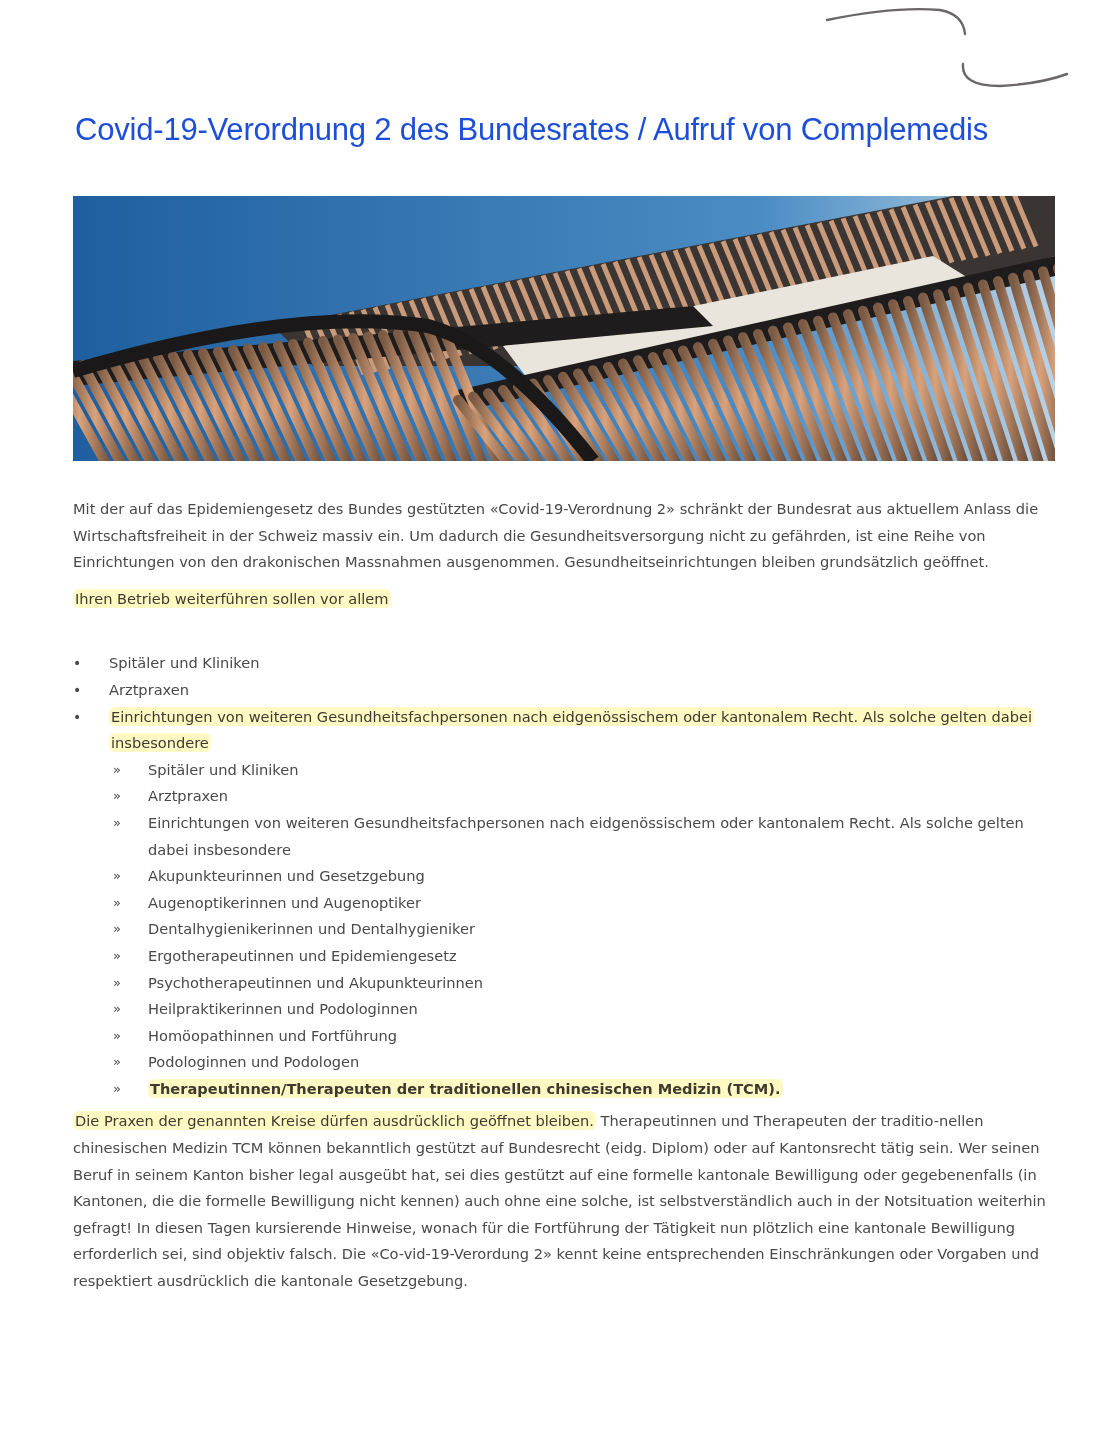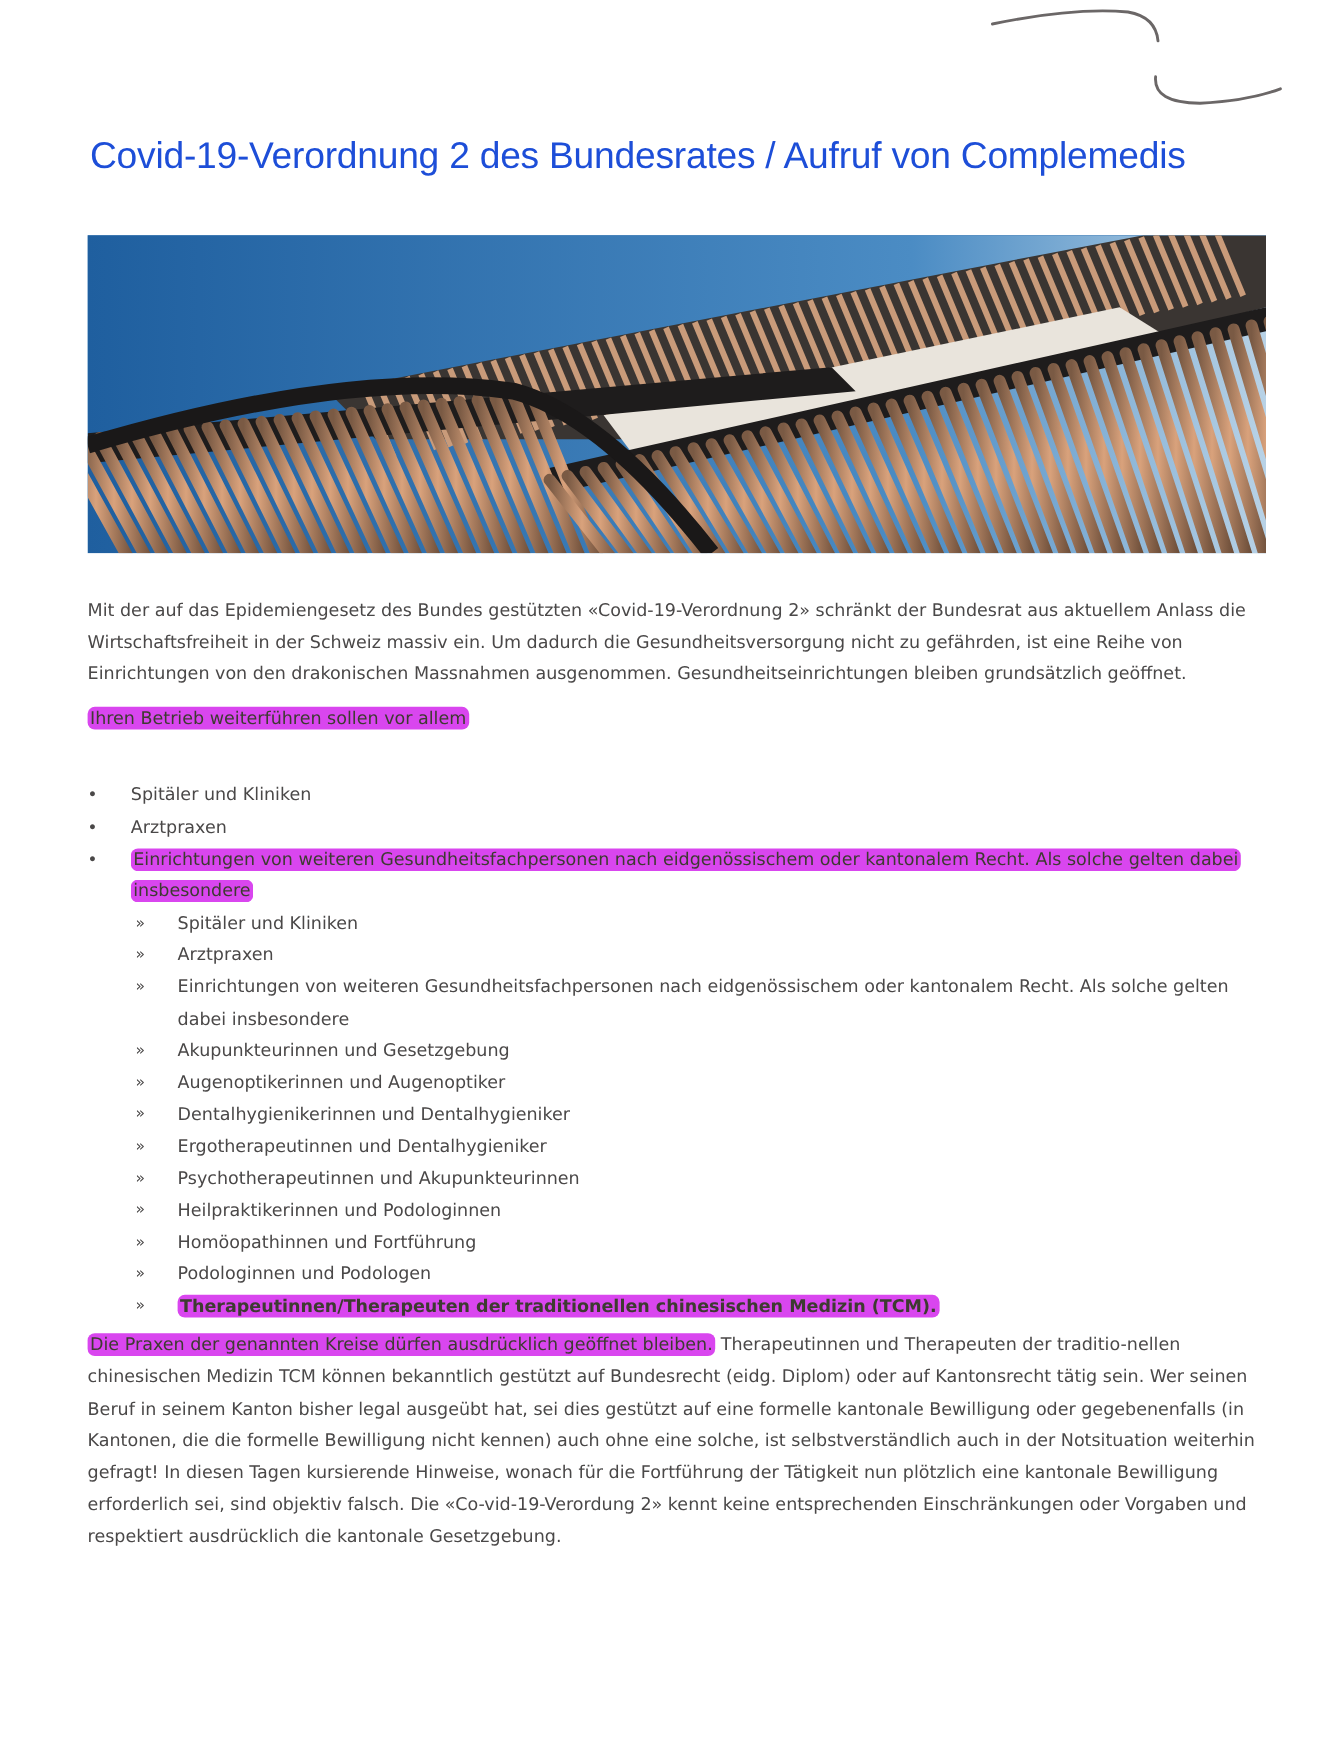--- a/index.html
+++ b/index.html
@@ -9,21 +9,21 @@
   .logo svg { position: absolute; left: 0; top: 0; }
   .logo-text { position: absolute; left: 8px; top: 22px; font-family: "DejaVu Sans", sans-serif;
                font-style: italic; font-size: 35px; color: #6b6767; letter-spacing: -0.5px; }
   .title { position: absolute; left: 75px; top: 112px; font-family: "Liberation Sans", sans-serif;
            font-size: 31px; color: #1d4ed8; letter-spacing: -0.2px; font-weight: normal; margin: 0; }
   .hero { position: absolute; left: 73px; top: 196px; width: 982px; height: 265px; overflow: hidden;
           background: linear-gradient(180deg, #2c6fae 0%, #3a80bd 45%, #8ab4d6 100%); }
   .content { position: absolute; left: 73px; top: 496px; width: 980px; font-size: 14.6px;
              line-height: 26.6px; color: #4a4848; }
   p { margin: 0; }
-  .hl { background: #d946ef; border-radius: 6px; padding: 1px 2px; color: #3d3b30;
+  .hl { background: #fef9c3; border-radius: 6px; padding: 1px 2px; color: #3d3b30;
         -webkit-box-decoration-break: clone; box-decoration-break: clone; }
   .p2 { margin-top: 10px; }
   ul.l1 { list-style: none; margin: 38px 0 0 0; padding: 0; }
   ul.l1 > li { position: relative; padding-left: 36px; }
   ul.l1 > li .bullet { position: absolute; left: 0; top: 0; width: 20px; text-align: left; font-size: 14px; }
   ul.l2 { list-style: none; margin: 0; padding: 0; }
   ul.l2 > li { position: relative; padding-left: 75px; }
   ul.l2 > li .raquo { position: absolute; left: 40px; top: 0; font-size: 13px; }
   .p3 { margin-top: 6px; }
   .bold { font-weight: bold; }
@@ -222,21 +222,21 @@
     </li>
   </ul>
 
   <ul class="l2">
     <li><span class="raquo">»</span><span>Spitäler und Kliniken</span></li>
     <li><span class="raquo">»</span><span>Arztpraxen</span></li>
     <li><span class="raquo">»</span><span>Einrichtungen von weiteren Gesundheitsfachpersonen nach eidgenössischem oder kantonalem Recht. Als solche gelten dabei insbesondere</span></li>
     <li><span class="raquo">»</span><span>Akupunkteurinnen und Gesetzgebung</span></li>
     <li><span class="raquo">»</span><span>Augenoptikerinnen und Augenoptiker</span></li>
     <li><span class="raquo">»</span><span>Dentalhygienikerinnen und Dentalhygieniker</span></li>
-    <li><span class="raquo">»</span><span>Ergotherapeutinnen und Dentalhygieniker</span></li>
+    <li><span class="raquo">»</span><span>Ergotherapeutinnen und Epidemiengesetz</span></li>
     <li><span class="raquo">»</span><span>Psychotherapeutinnen und Akupunkteurinnen</span></li>
     <li><span class="raquo">»</span><span>Heilpraktikerinnen und Podologinnen</span></li>
     <li><span class="raquo">»</span><span>Homöopathinnen und Fortführung</span></li>
     <li><span class="raquo">»</span><span>Podologinnen und Podologen</span></li>
     <li><span class="raquo">»</span><span class="hl bold">Therapeutinnen/Therapeuten der traditionellen chinesischen Medizin (TCM).</span></li>
   </ul>
 
   <p class="p3"><span class="hl">Die Praxen der genannten Kreise dürfen ausdrücklich geöffnet bleiben.</span><span> Therapeutinnen und Therapeuten der traditio-nellen chinesischen Medizin TCM können bekanntlich gestützt auf Bundesrecht (eidg. Diplom) oder auf Kantonsrecht tätig sein. Wer seinen Beruf in seinem Kanton bisher legal ausgeübt hat, sei dies gestützt auf eine formelle kantonale Bewilligung oder gegebenenfalls (in Kantonen, die die formelle Bewilligung nicht kennen) auch ohne eine solche, ist selbstverständlich auch in der Notsituation weiterhin gefragt! In diesen Tagen kursierende Hinweise, wonach für die Fortführung der Tätigkeit nun plötzlich eine kantonale Bewilligung erforderlich sei, sind objektiv falsch. Die «Co-vid-19-Verordung 2» kennt keine entsprechenden Einschränkungen oder Vorgaben und respektiert ausdrücklich die kantonale Gesetzgebung.</span></p>
 </div>
 

